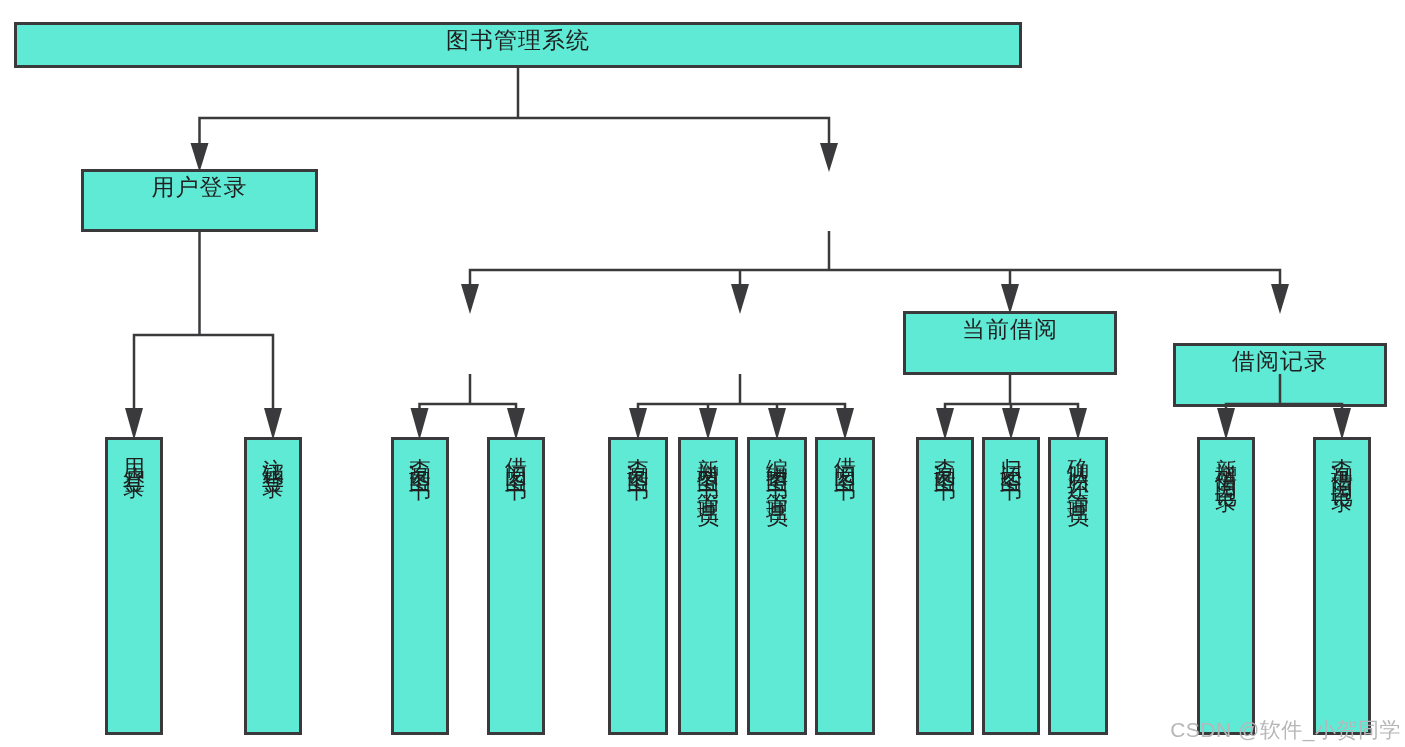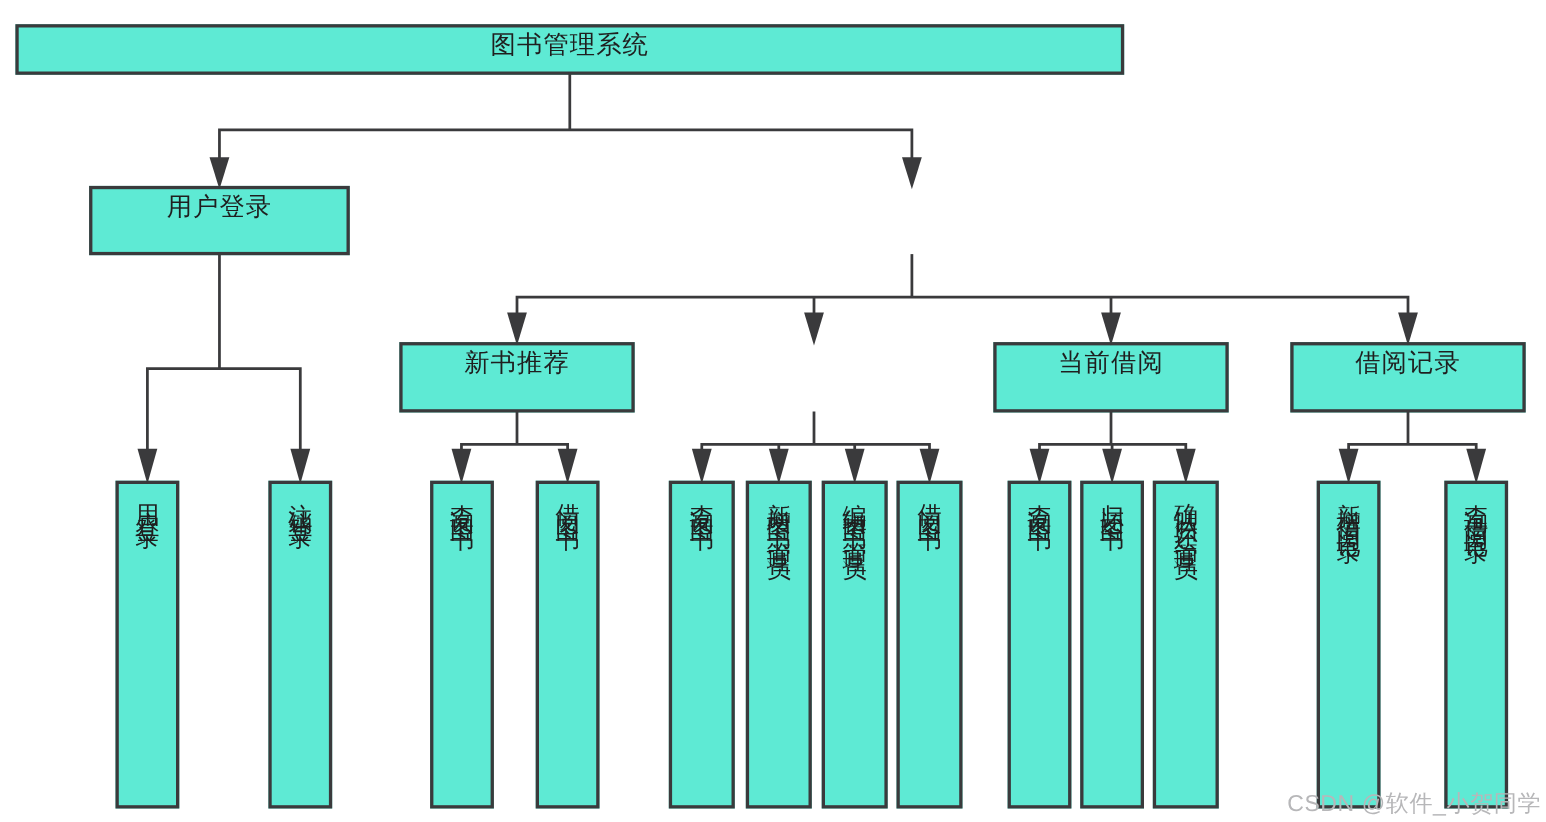--- a/index.html
+++ b/index.html
@@ -96,27 +96,24 @@
   </svg>
 
   <div class="node hnode root">
     <span>图书管理系统</span>
   </div>
 
   <div class="node hnode lvl1" style="left:81px; width:237px;">
     <span>用户登录</span>
   </div>
 
-  <div class="node hnode lvl2" style="left:363px;">
-    <span>新书推荐</span>
-  </div>
   <div class="node hnode lvl2" style="left:903px;">
     <span>当前借阅</span>
   </div>
-  <div class="node hnode lvl2" style="left:1173px;">
+  <div class="node hnode lvl2" style="left:1173px;margin-top:32px;">
     <span>借阅记录</span>
   </div>
 
   <div class="node leaf" style="left:105px;">
     <span>用户登录</span>
   </div>
   <div class="node leaf" style="left:244px;">
     <span>注销登录</span>
   </div>
 

